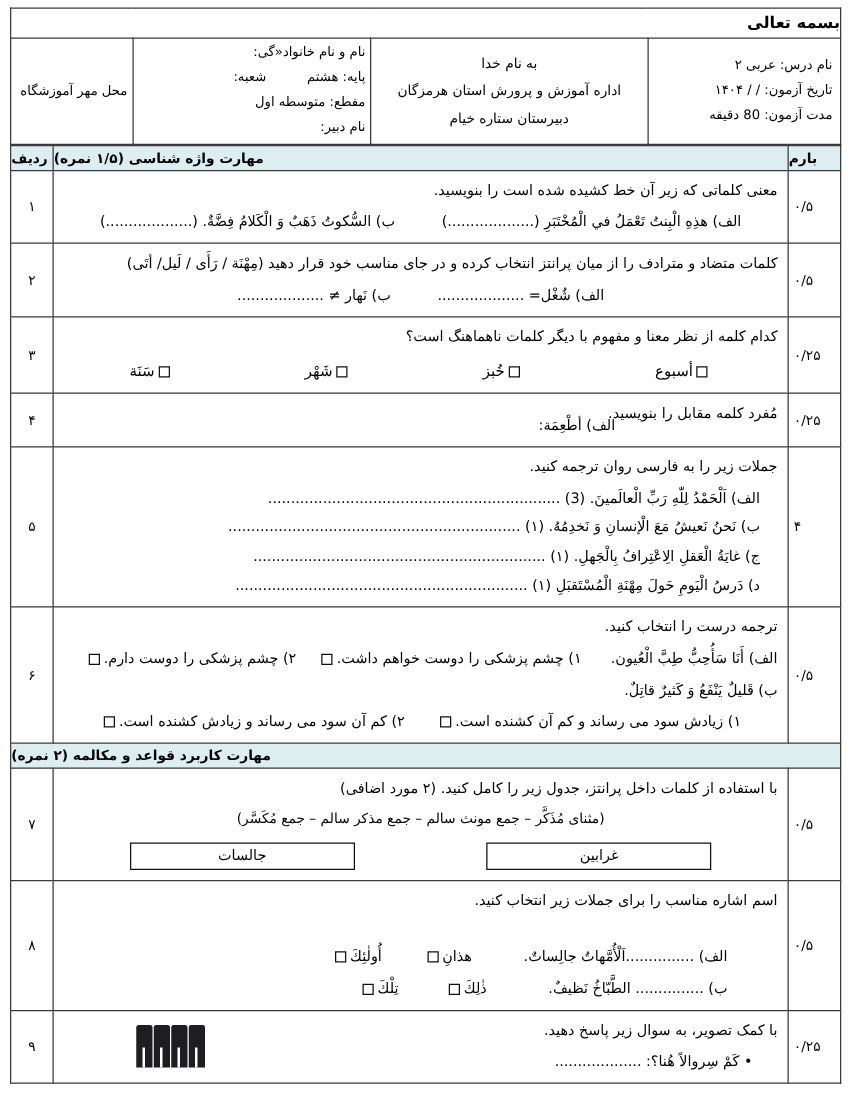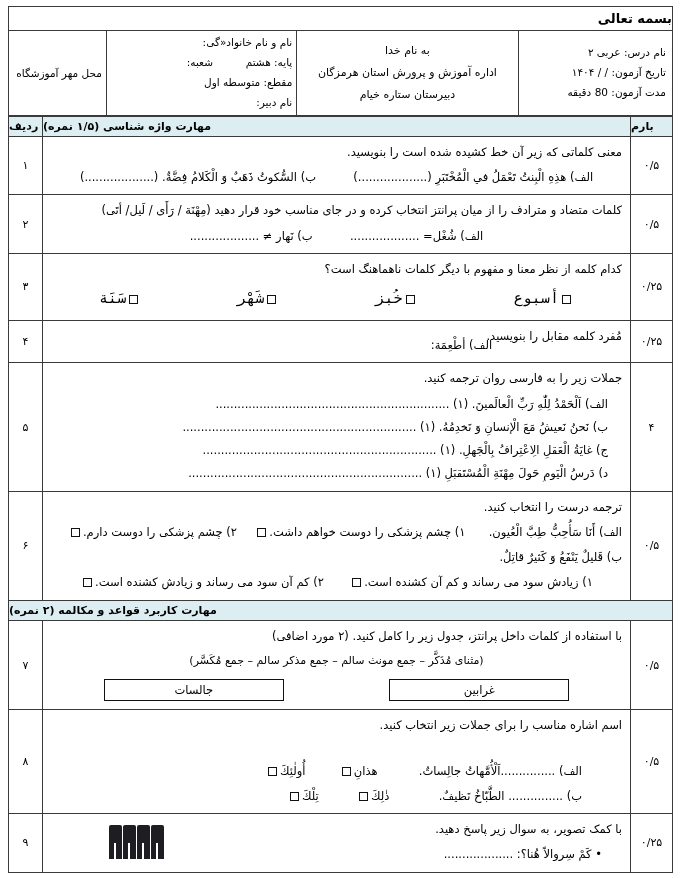--- a/index.html
+++ b/index.html
@@ -26,21 +26,21 @@
     padding: 4px 0;
   }
   .hdr-cell { font-size: 10.5px; line-height: 1.9; padding: 4px 6px; }
   .hdr-center { text-align: center; font-size: 11px; line-height: 2.0; }
   .hdr-left { font-size: 10.5px; line-height: 1.9; }
   .stamp { text-align: right; font-size: 10.5px; vertical-align: middle; }
 
   
   .exam { width: 665px; margin-top: 0; }
   .exam td { font-size: 11px; }
-  .col-barem { width: 42px; text-align: center; font-size: 10.5px; }
+  .col-barem { width: 42px; text-align: left; font-size: 10.5px; }
   .col-radif { width: 34px; text-align: center; font-size: 11px; }
   .sec {
     background: #dceef2;
     text-align: left;
     font-weight: bold;
     font-size: 11.5px;
     padding: 3px 0;
   }
   .q { padding: 5px 8px 6px 8px; line-height: 1.85; }
   .qtitle { font-weight: normal; font-size: 11.5px; display: block; margin-bottom: 4px; }
@@ -50,21 +50,21 @@
 
   .chk {
     display: inline-block;
     width: 9px; height: 9px;
     border: 1.4px solid #111;
     vertical-align: middle;
     margin: 0 3px;
     background: #fff;
   }
   .opt-row { display: flex; justify-content: space-around; align-items: center; margin-top: 6px; }
-  .opt { font-size: 15px; white-space: nowrap; font-family: Liberation Mono, monospace; }
+  .opt { font-size: 12px; white-space: nowrap; }
 
   .boxrow { display: flex; justify-content: space-around; margin-top: 8px; margin-bottom: 2px; }
   .wordbox {
     border: 1.6px solid #111;
     width: 180px; height: 22px;
     display: flex; align-items: center; justify-content: center;
     font-size: 11.5px;
   }
 
   .lines div { margin-top: 2px; }
@@ -179,21 +179,21 @@
       </td>
       <td class="col-radif">۴</td>
     </tr>
 
 
     <tr>
       <td class="col-barem">۴</td>
       <td class="q">
         <span class="qtitle">جملات زیر را به فارسی روان ترجمه کنید.</span>
         <div class="lines indent">
-          <div class="ar">الف) اَلْحَمْدُ لِلّٰهِ رَبِّ الْعالَمینَ. (۱) ................................................................</div>
+          <div class="ar">الف) اَلْحَمْدُ لِلّٰهِ رَبِّ الْعالَمینَ. (3) ................................................................</div>
           <div class="ar">ب) نَحنُ نَعیشُ مَعَ الْإنسانِ وَ نَخدِمُهُ. (۱) ................................................................</div>
           <div class="ar">ج) غایَةُ الْعَقلِ الِاعْتِرافُ بِالْجَهلِ. (۱) ................................................................</div>
           <div class="ar">د) دَرسُ الْیَومِ حَولَ مِهْنَةِ الْمُسْتَقبَلِ (۱) ................................................................</div>
         </div>
       </td>
       <td class="col-radif">۵</td>
     </tr>
 
     <tr>
       <td class="col-barem">۰/۵</td>

